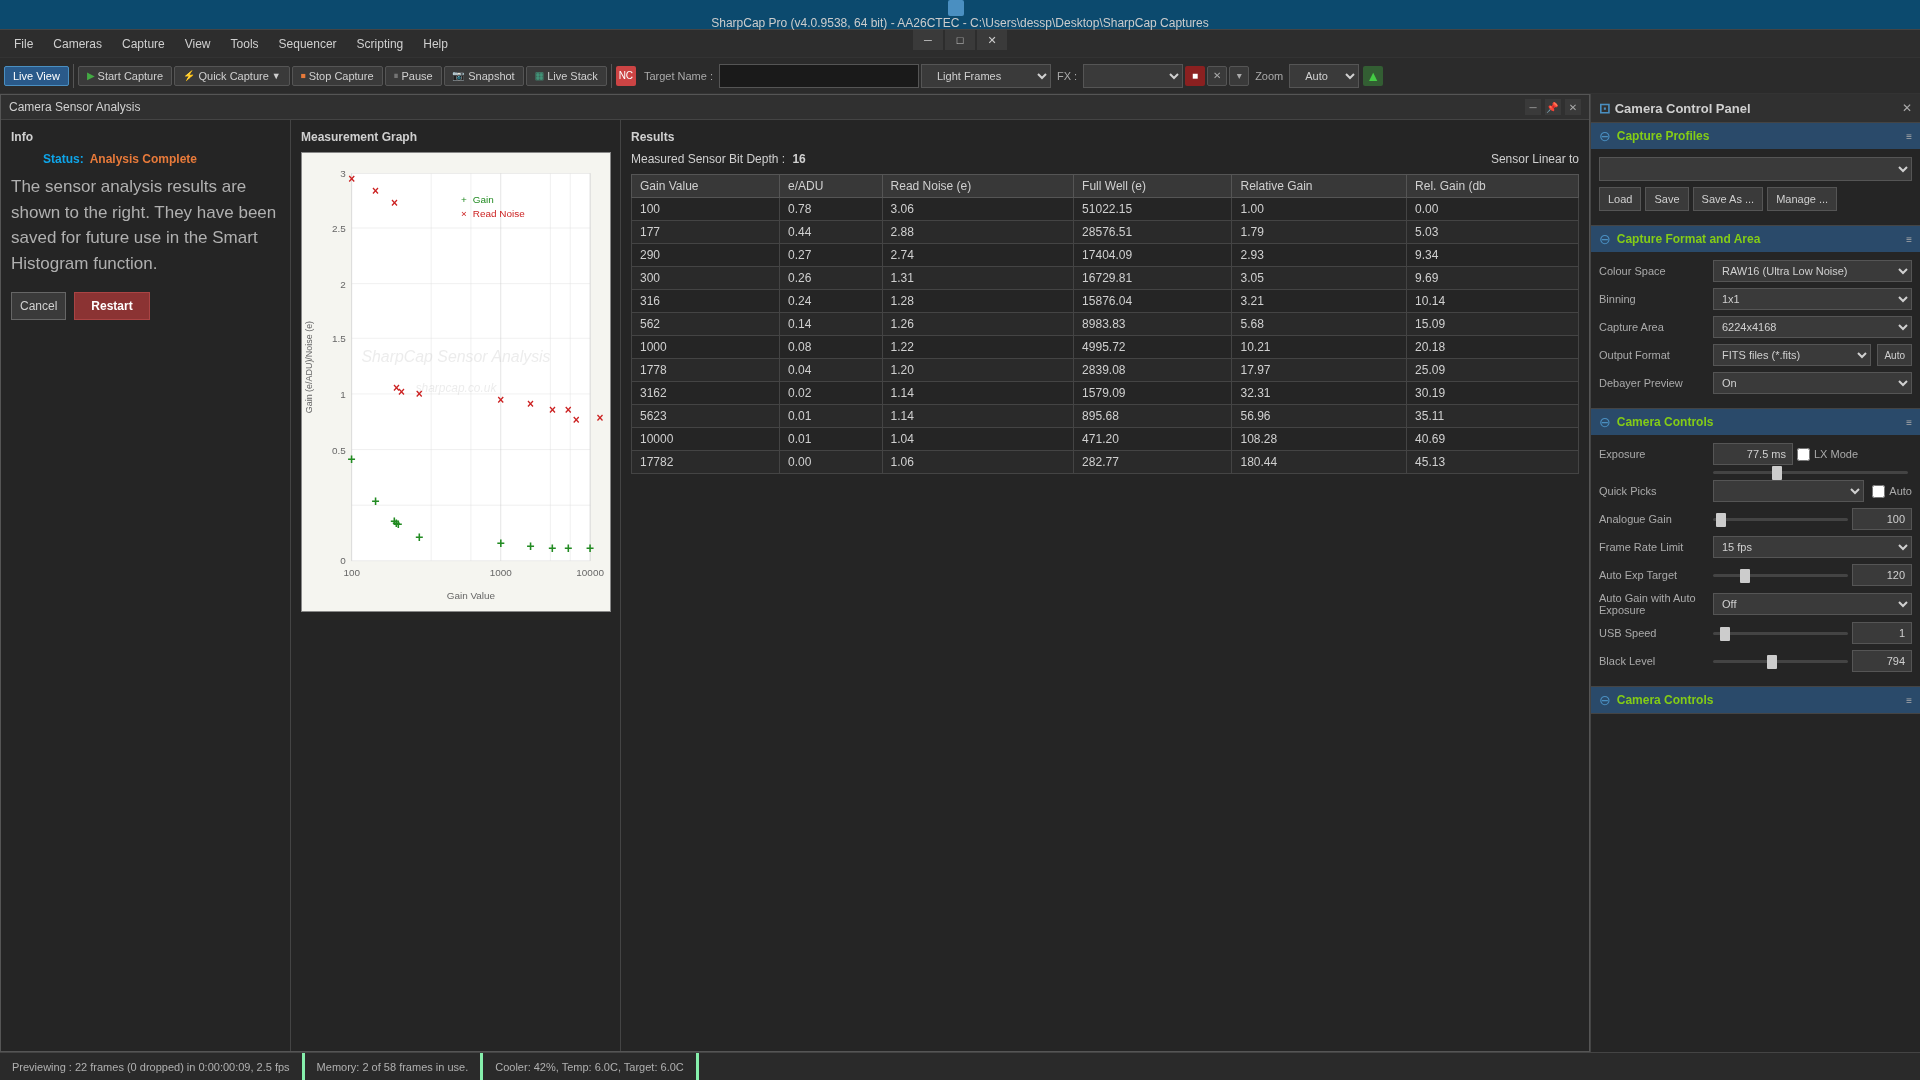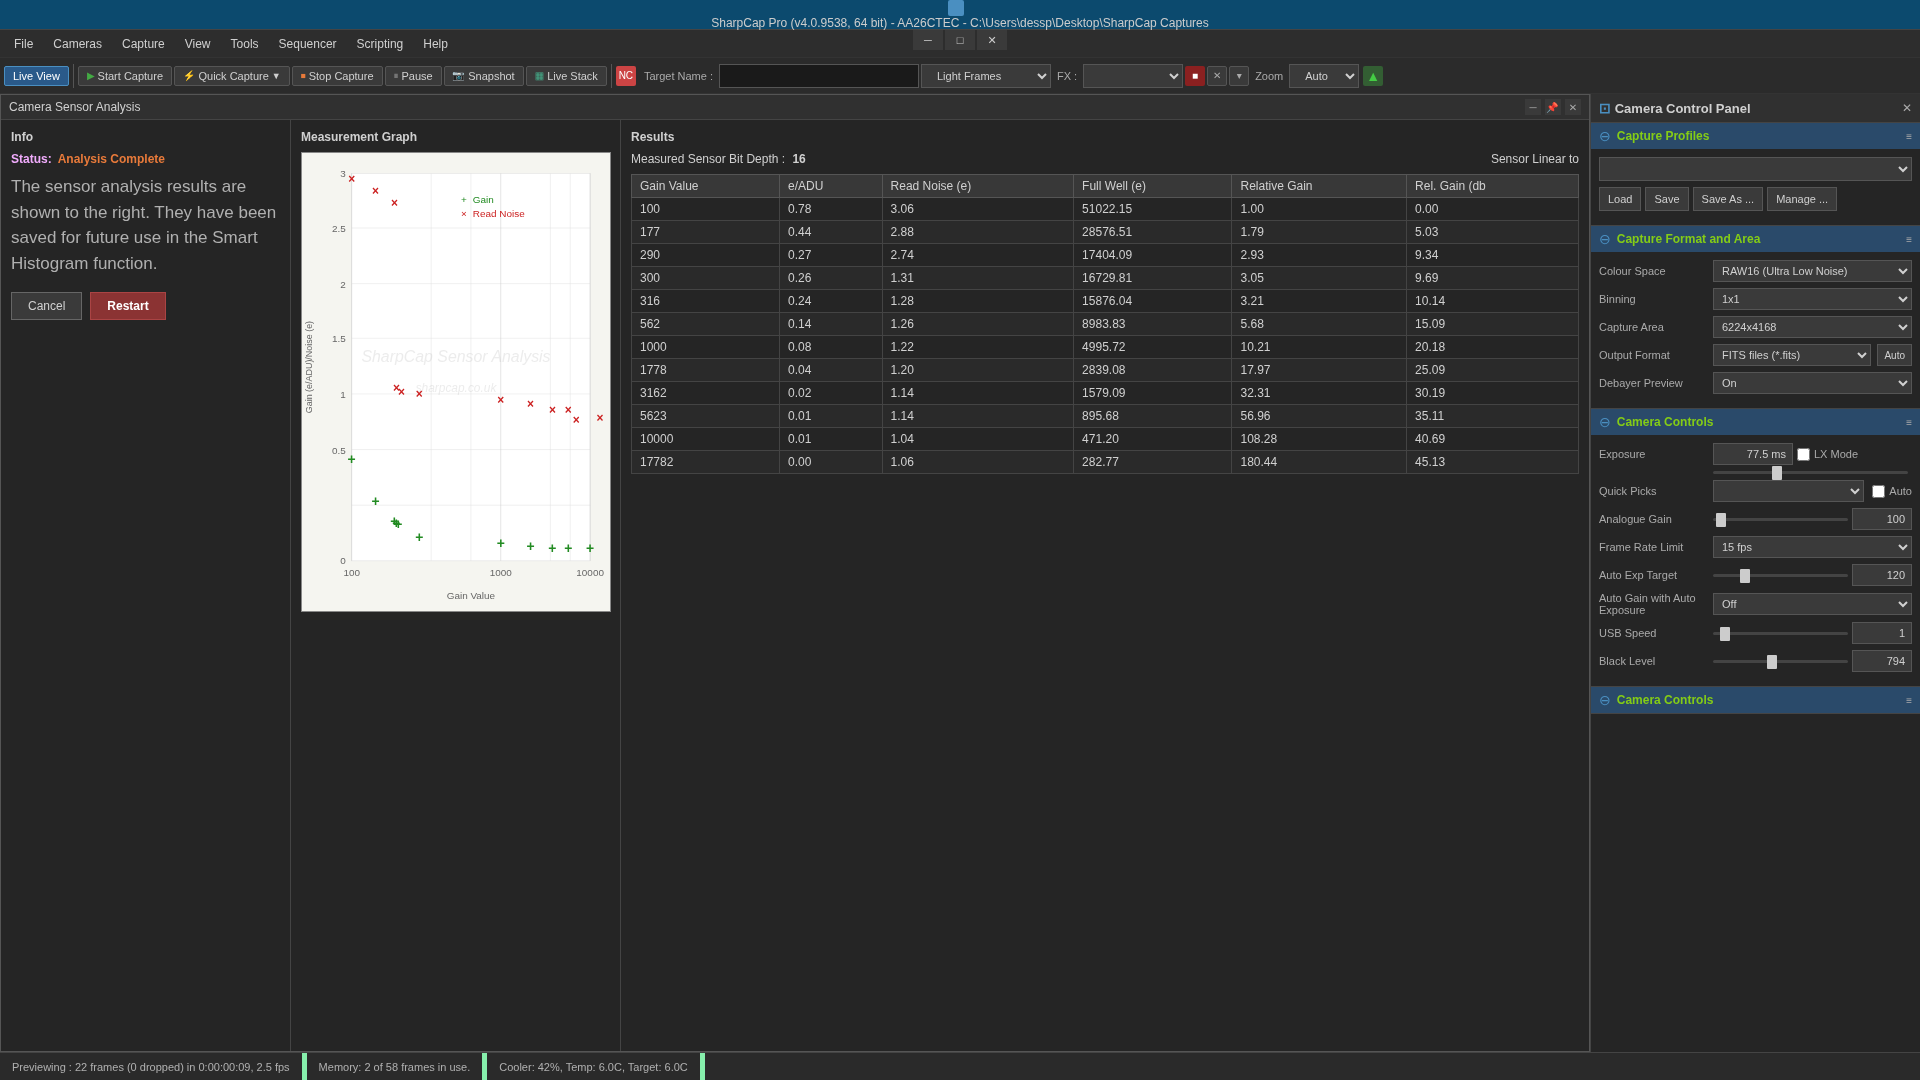--- a/index.html
+++ b/index.html
@@ -40,25 +40,25 @@
     #analysis-header .title { font-size: 12px; color: #d0d0d0; }
     #analysis-header .controls { display: flex; gap: 4px; }
     #analysis-header .ctrl-btn { width: 16px; height: 16px; background: #3a3a3a; border: none; color: #aaa; cursor: pointer; font-size: 10px; display: flex; align-items: center; justify-content: center; }
     
     #analysis-content { display: flex; flex: 1; overflow: hidden; }
     
     
     #info-panel { width: 290px; padding: 10px; border-right: 1px solid #444; }
     #info-panel .section-title { color: #d0d0d0; font-weight: bold; margin-bottom: 8px; }
     #info-panel .status-row { display: flex; align-items: center; gap: 6px; margin-bottom: 8px; }
-    #info-panel .status-label { color: #f0abfc; font-weight: bold; }
+    #info-panel .status-label { color: #0ea5e9; font-weight: bold; margin-left: 32px; }
     #info-panel .status-value { color: #e87a3a; font-weight: bold; }
     #info-panel .info-text { color: #b0b0b0; font-size: 17px; line-height: 1.5; }
     #info-panel .btn-row { display: flex; gap: 8px; margin-top: 16px; }
-    .cancel-btn { padding: 6px 16px; background: #3a3a3a; border: 1px solid #666; color: #d0d0d0; cursor: pointer; font-size: 12px; }
+    .cancel-btn { padding: 6px 8px; background: #3a3a3a; border: 1px solid #666; color: #d0d0d0; cursor: pointer; font-size: 12px; }
     .restart-btn { padding: 6px 16px; background: #8b3333; border: 1px solid #aa4444; color: #fff; cursor: pointer; font-size: 12px; font-weight: bold; }
 
     
     #graph-panel { width: 330px; padding: 10px; border-right: 1px solid #444; }
     #graph-panel .panel-title { color: #d0d0d0; font-weight: bold; margin-bottom: 8px; }
     #graph-container { background: #f5f5f0; border: 1px solid #888; width: 310px; height: 460px; position: relative; }
     #graph-svg { width: 100%; height: 100%; }
 
     
     #results-panel { flex: 1; padding: 10px; overflow-y: auto; }
@@ -87,21 +87,21 @@
     
     .profiles-row { display: flex; gap: 4px; margin-bottom: 6px; }
     .profile-select { flex: 1; background: #3a3a3a; border: 1px solid #555; color: #d0d0d0; padding: 2px 4px; font-size: 11px; height: 24px; }
     .profile-btn { padding: 2px 8px; background: #3a3a3a; border: 1px solid #555; color: #d0d0d0; cursor: pointer; font-size: 11px; height: 24px; }
     
     .lx-checkbox { display: flex; align-items: center; gap: 4px; }
     .lx-label { color: #aaa; font-size: 11px; }
     
     
     #statusbar { background: #2a2a2a; height: 28px; border-top: 1px solid #444; display: flex; align-items: center; }
-    .status-segment { padding: 4px 12px; border-right: 5px solid #86efac; height: 100%; display: flex; align-items: center; font-size: 11px; color: #b0b0b0; }
+    .status-segment { padding: 4px 12px; border-right: 3px solid #86efac; height: 100%; display: flex; align-items: center; font-size: 11px; color: #b0b0b0; }
   </style>
 </head>
 <body>
 
 <div id="titlebar">
   <div class="app-icon"></div>
   <span class="title-text">SharpCap Pro (v4.0.9538, 64 bit) - AA26CTEC - C:\Users\dessp\Desktop\SharpCap Captures</span>
   <div class="win-controls">
     <button class="win-btn">─</button>
     <button class="win-btn">□</button>

